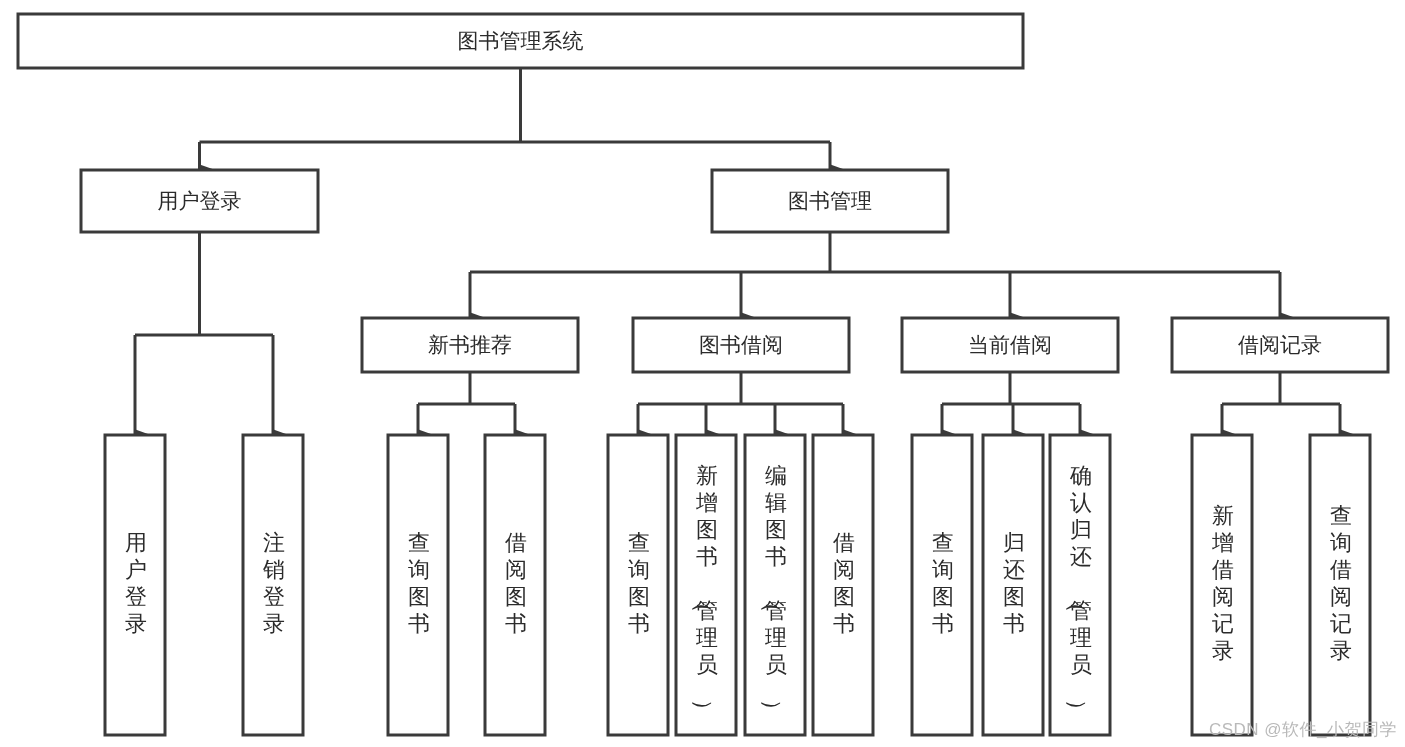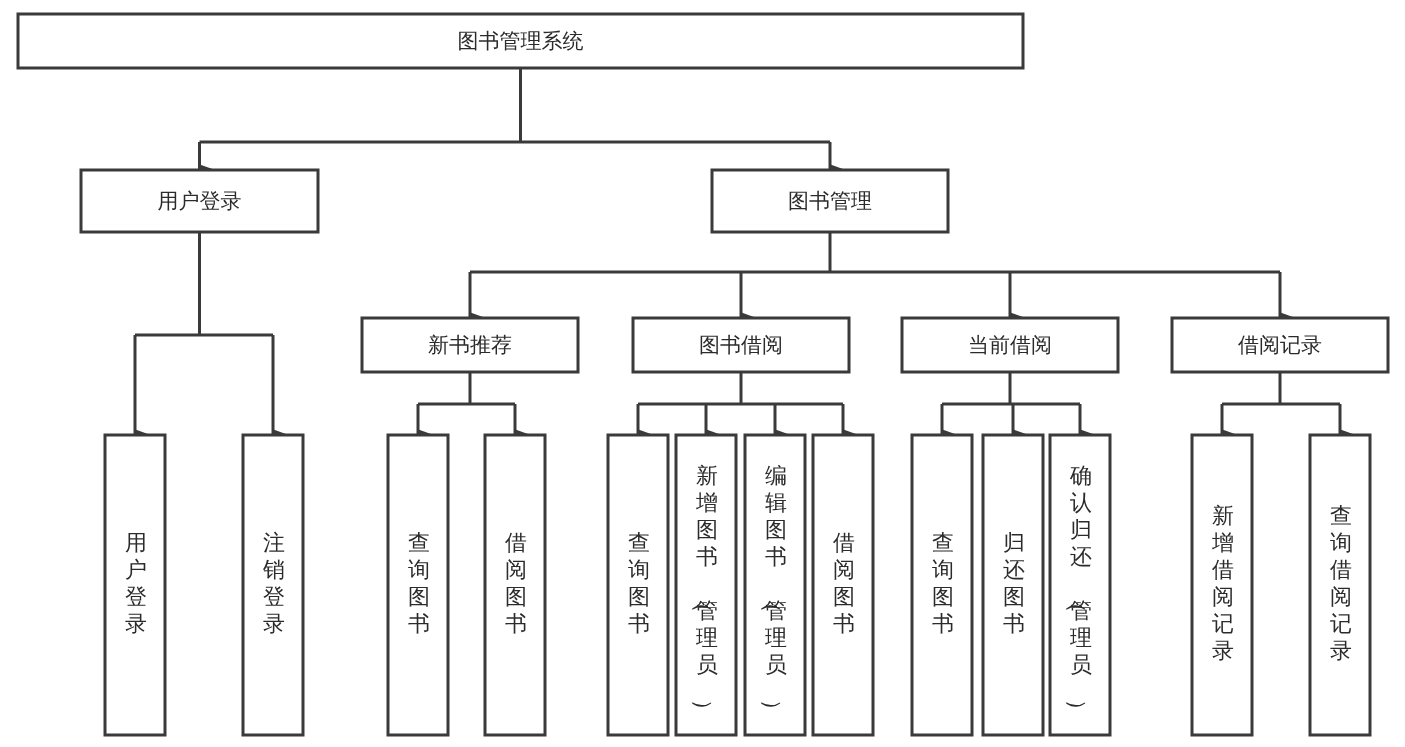--- a/index.html
+++ b/index.html
@@ -187,13 +187,14 @@
         <g>
           <rect x="1192" y="435" width="60" height="300" class="node-box"></rect>
           <text x="1223" y="523.44" class="node-label-vertical"><tspan x="1223" dy="0">新</tspan><tspan x="1223" dy="27">增</tspan><tspan x="1223" dy="27">借</tspan><tspan x="1223" dy="27">阅</tspan><tspan x="1223" dy="27">记</tspan><tspan x="1223" dy="27">录</tspan></text>
         </g>
         <g>
           <rect x="1310" y="435" width="60" height="300" class="node-box"></rect>
           <text x="1341" y="523.44" class="node-label-vertical"><tspan x="1341" dy="0">查</tspan><tspan x="1341" dy="27">询</tspan><tspan x="1341" dy="27">借</tspan><tspan x="1341" dy="27">阅</tspan><tspan x="1341" dy="27">记</tspan><tspan x="1341" dy="27">录</tspan></text>
         </g>
       </g>
   </svg>
+  <div class="watermark">CSDN @软件_小贺同学</div>
 </div>
 
 </body></html>

